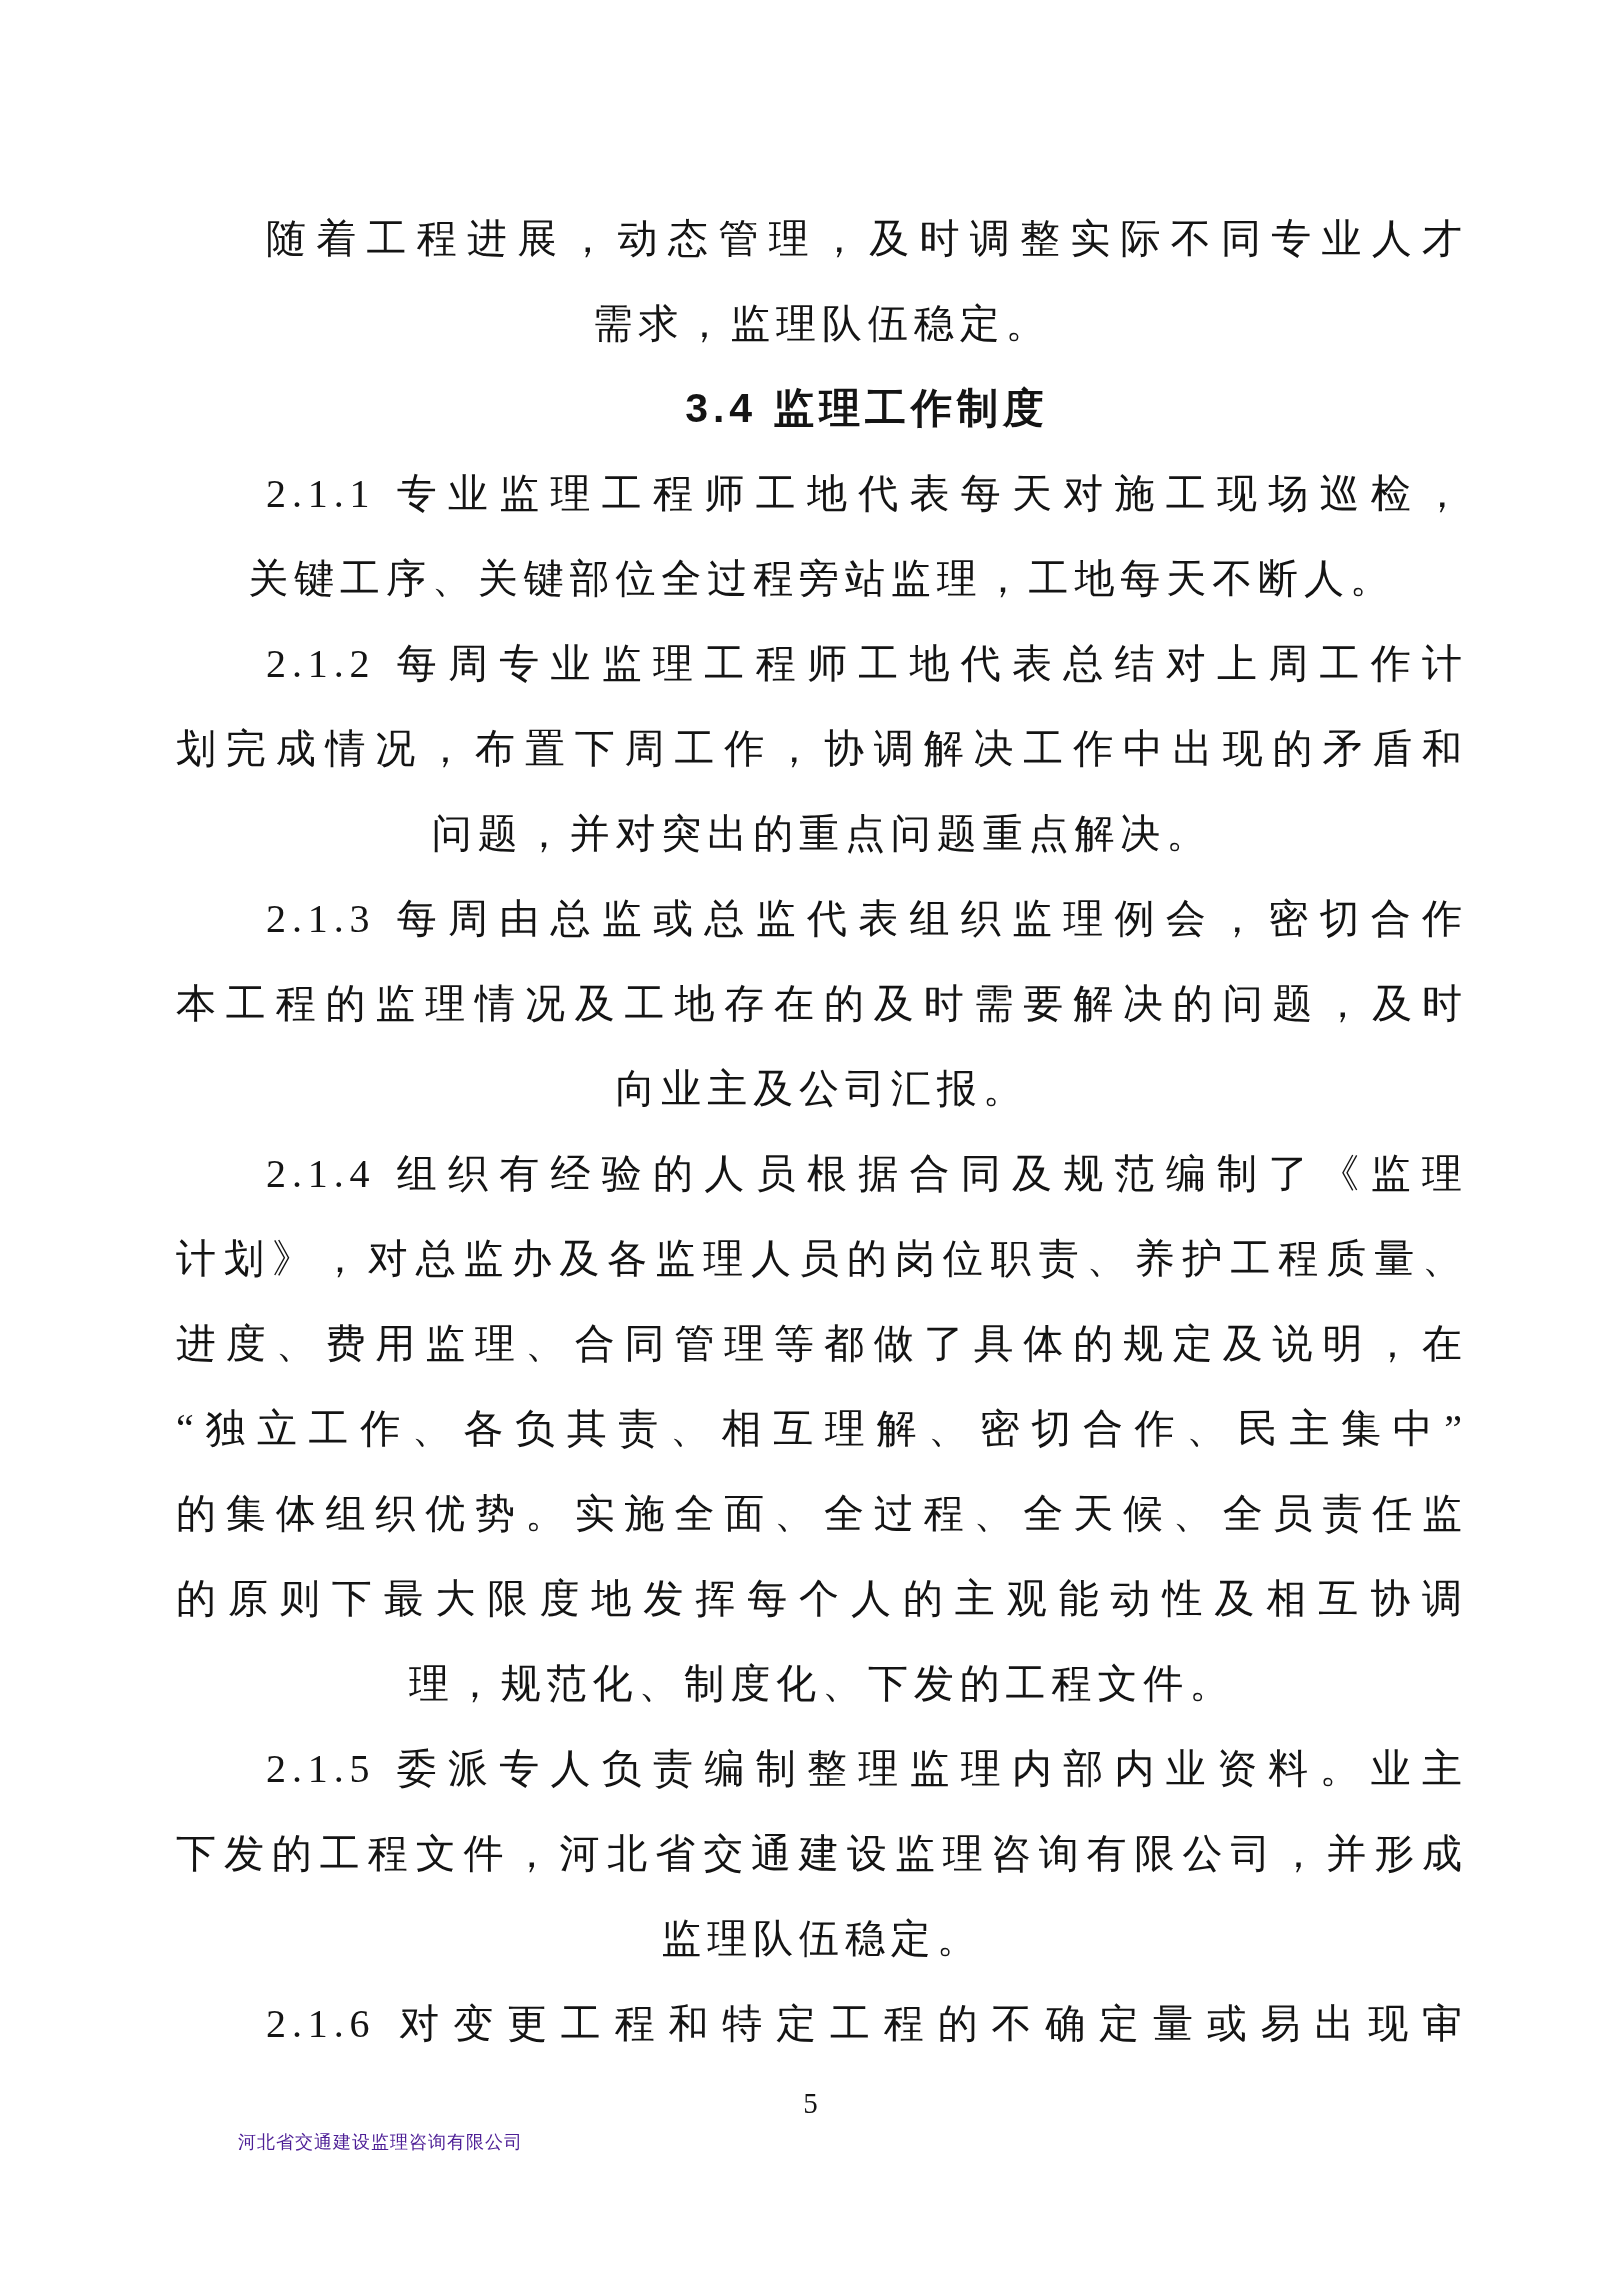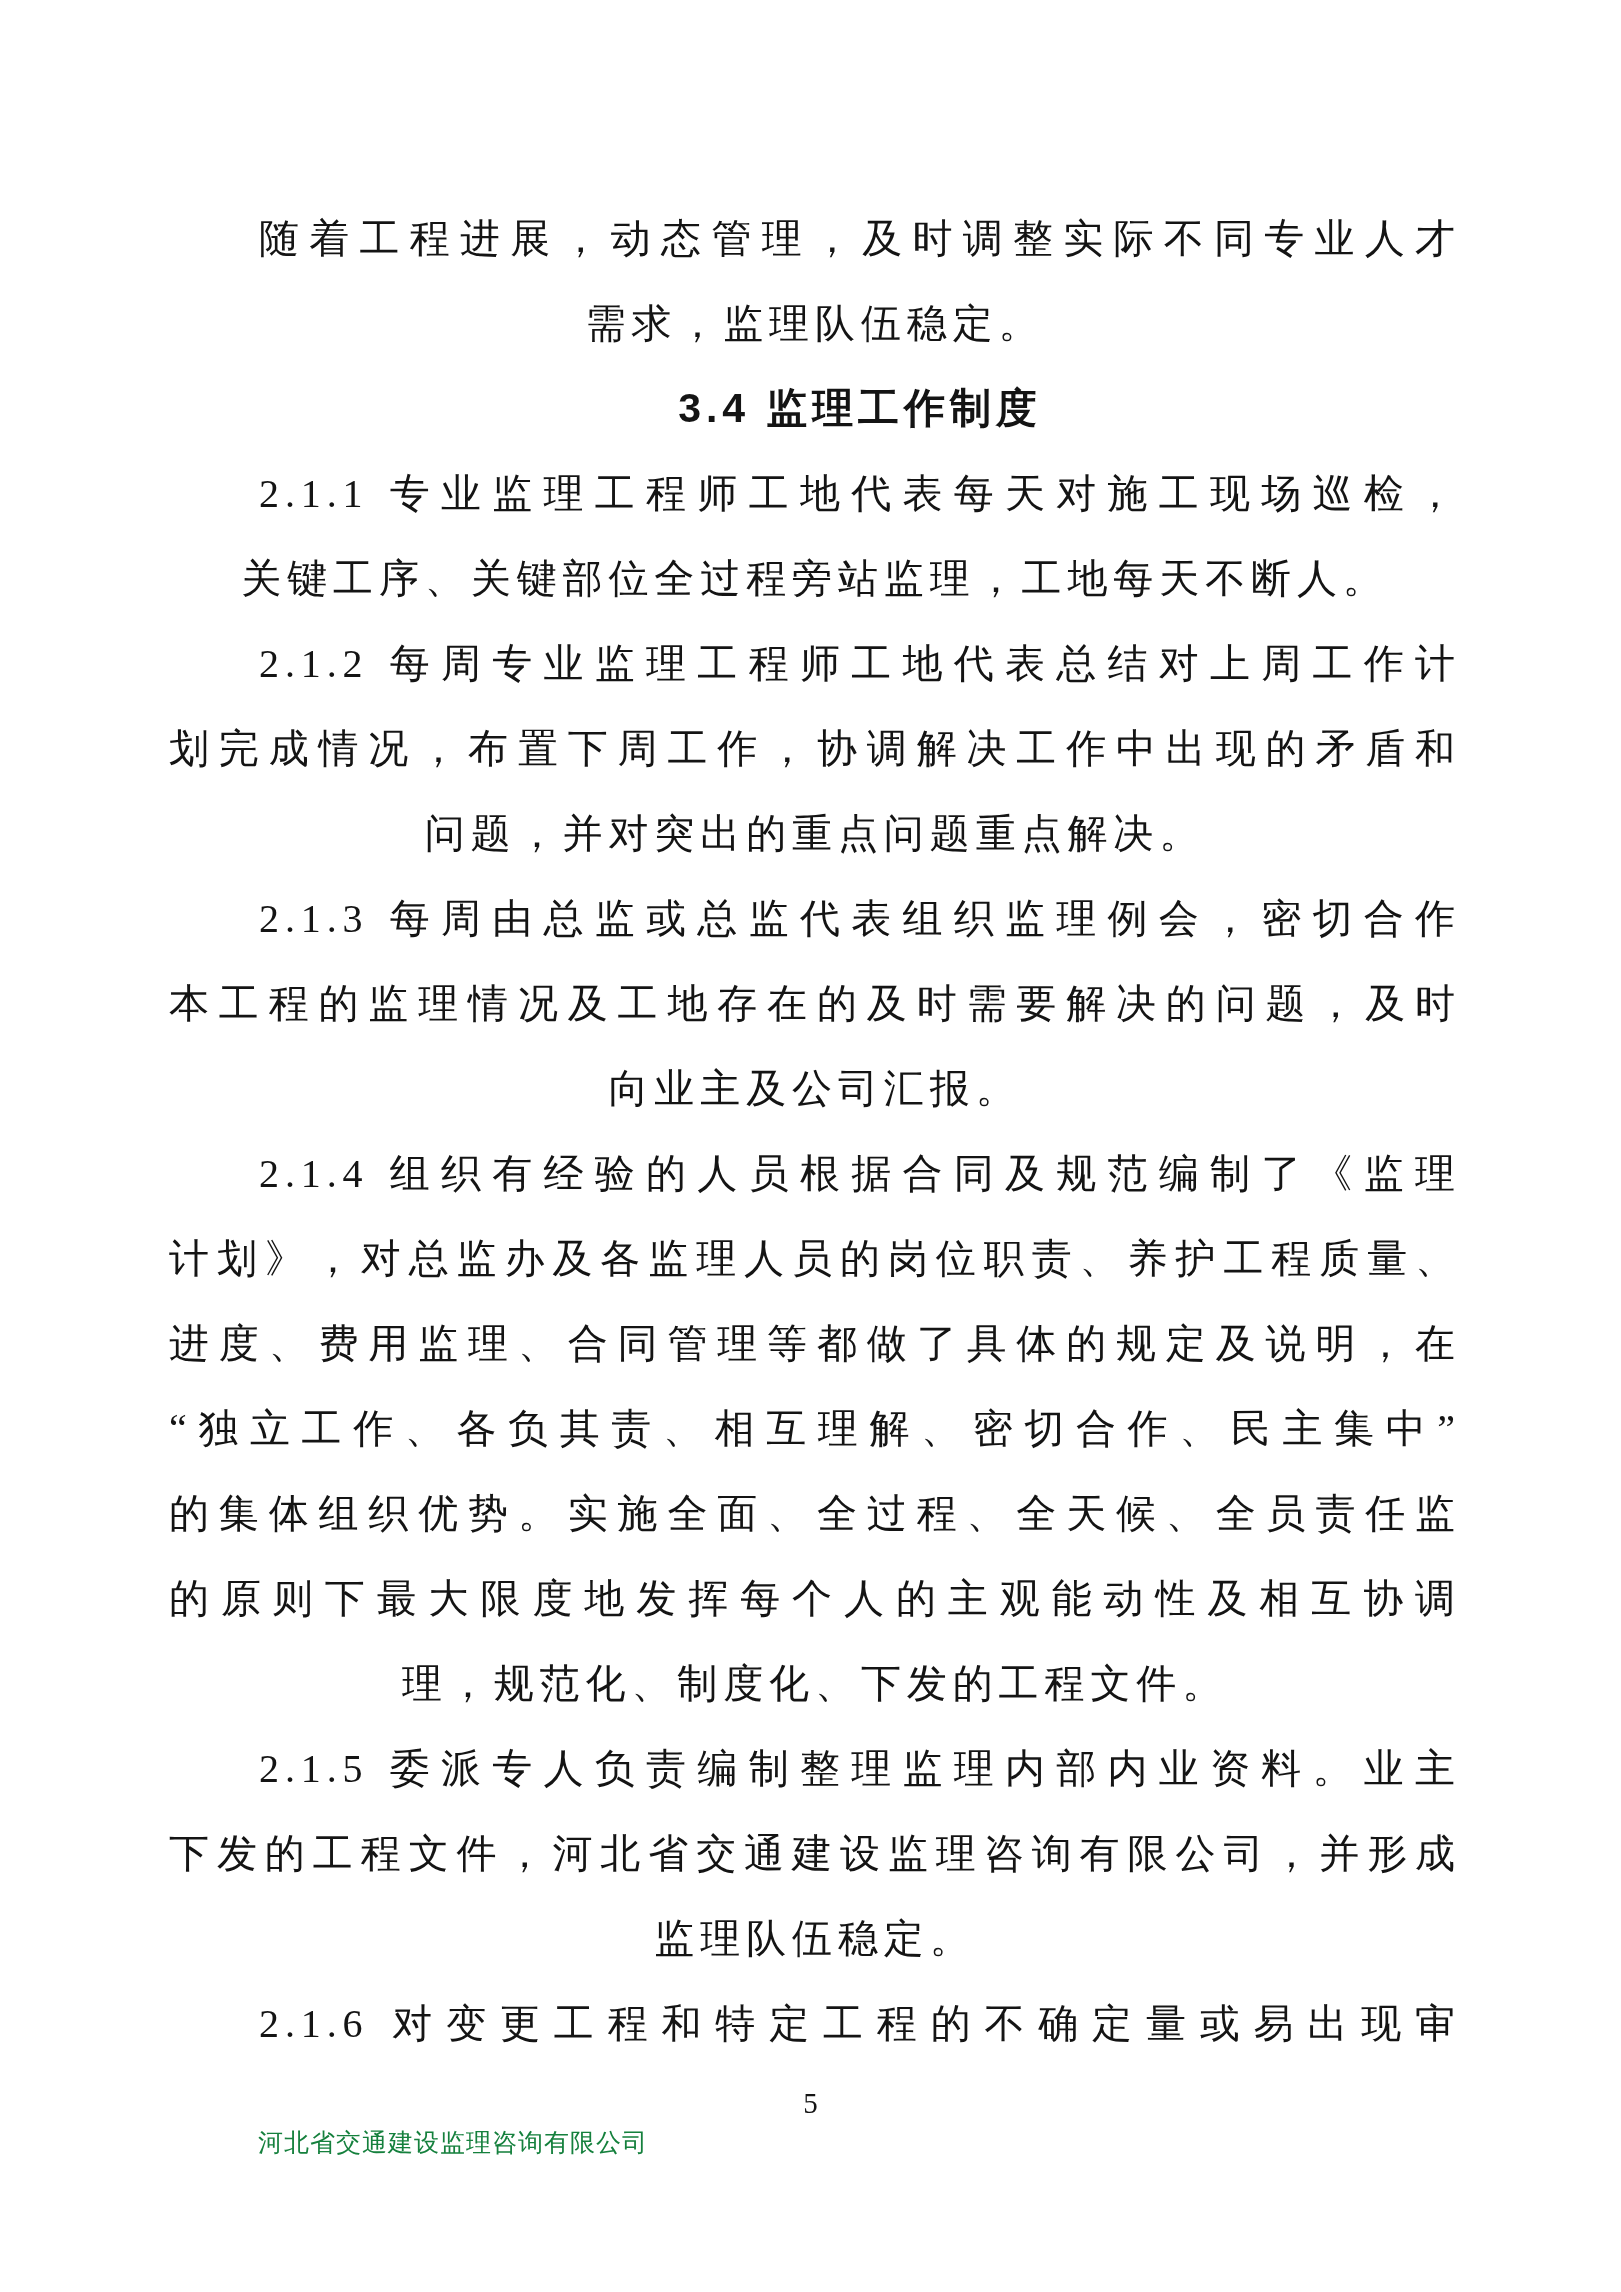--- a/index.html
+++ b/index.html
@@ -11,21 +11,21 @@
     position: relative;
     width: 1621px;
     height: 2293px;
     background: #ffffff;
     overflow: hidden;
     font-family: "Liberation Serif", "DejaVu Serif", serif;
     color: #141414;
   }
   .content {
     position: absolute;
-    left: 169px;
+    left: 176px;
     top: 196px;
     width: 1292px;
   }
   .line {
     height: 85px;
     line-height: 85px;
     font-size: 40px;
     letter-spacing: 5.9px;
     text-align: center;
     white-space: nowrap;
@@ -53,25 +53,24 @@
     width: 100%;
     text-align: center;
     font-size: 29px;
     line-height: 35px;
     color: #141414;
   }
   .footer-text {
     position: absolute;
     top: 2127px;
     left: 238px;
-    font-size: 25px;
+    font-size: 18px;
     line-height: 31px;
     letter-spacing: 1px;
-    color: #15803d;
-    margin-left: 20px;
+    color: #4c1d95;
   }
 </style>
 </head>
 <body>
 
 <div class="page">
   <div class="content">
     <div class="line indent fill">随着工程进展，动态管理，及时调整实际不同专业人才</div>
     <div class="line">需求，监理队伍稳定。</div>
     <div class="line indent heading">3.4 监理工作制度</div>

